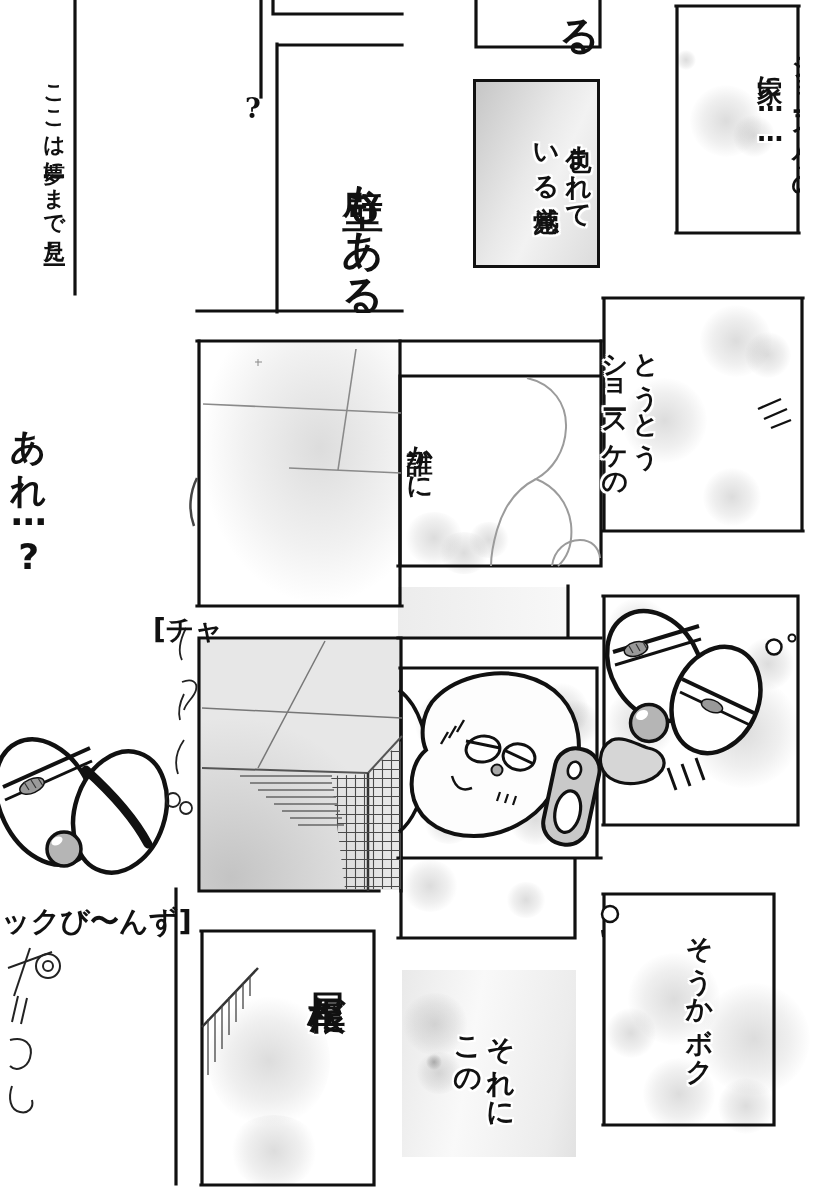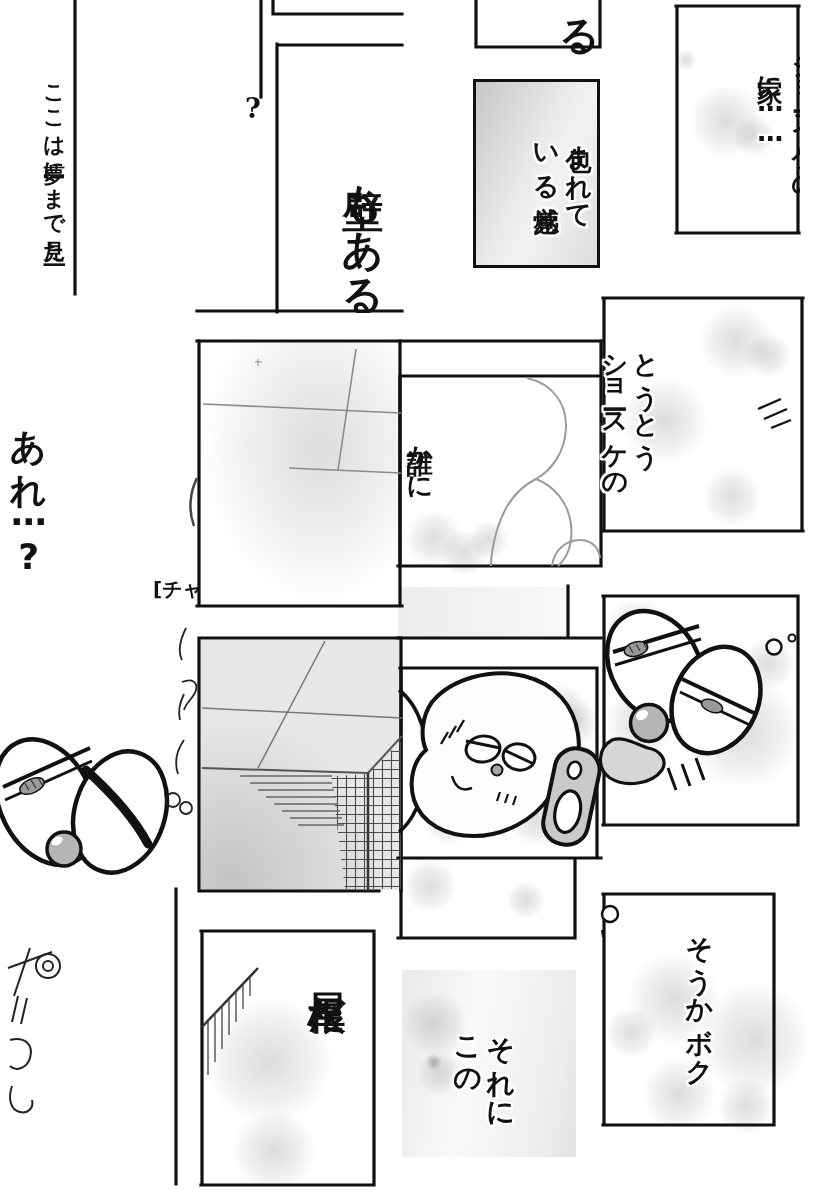--- a/index.html
+++ b/index.html
@@ -238,22 +238,23 @@
     <div class="v" style="font-size:26px;">ショースケの</div>
   </div>
 
   <div class="v txt" style="left:7px;top:404px;font-size:36px;letter-spacing:3px;">あれ…?</div>
 
   <div class="v txt halo" style="left:599px;top:336px;font-size:26px;">とうとう
 ショースケの</div>
 
   <div class="v txt halo" style="left:404px;top:428px;font-size:26px;">誰かに</div>
 
-  <div class="h txt" style="left:153px;top:576px;font-size:20px;">[チャ</div>
-
+  <div class="h txt" style="left:153px;top:611px;font-size:28px;">[チャ</div>
+
+  <div class="h txt" style="left:1px;top:902px;font-size:29px;">ックび〜んず]</div>
 
   <div class="v txt halo" style="left:303px;top:962px;font-size:38px;letter-spacing:4px;">屋根だ</div>
 
   <div class="v txt halo" style="left:451px;top:1018px;font-size:28px;line-height:1.18;">それに
 この</div>
 
   <div class="v txt halo" style="left:683px;top:917px;font-size:27px;">そうかボク</div>
 
 </div>
 

